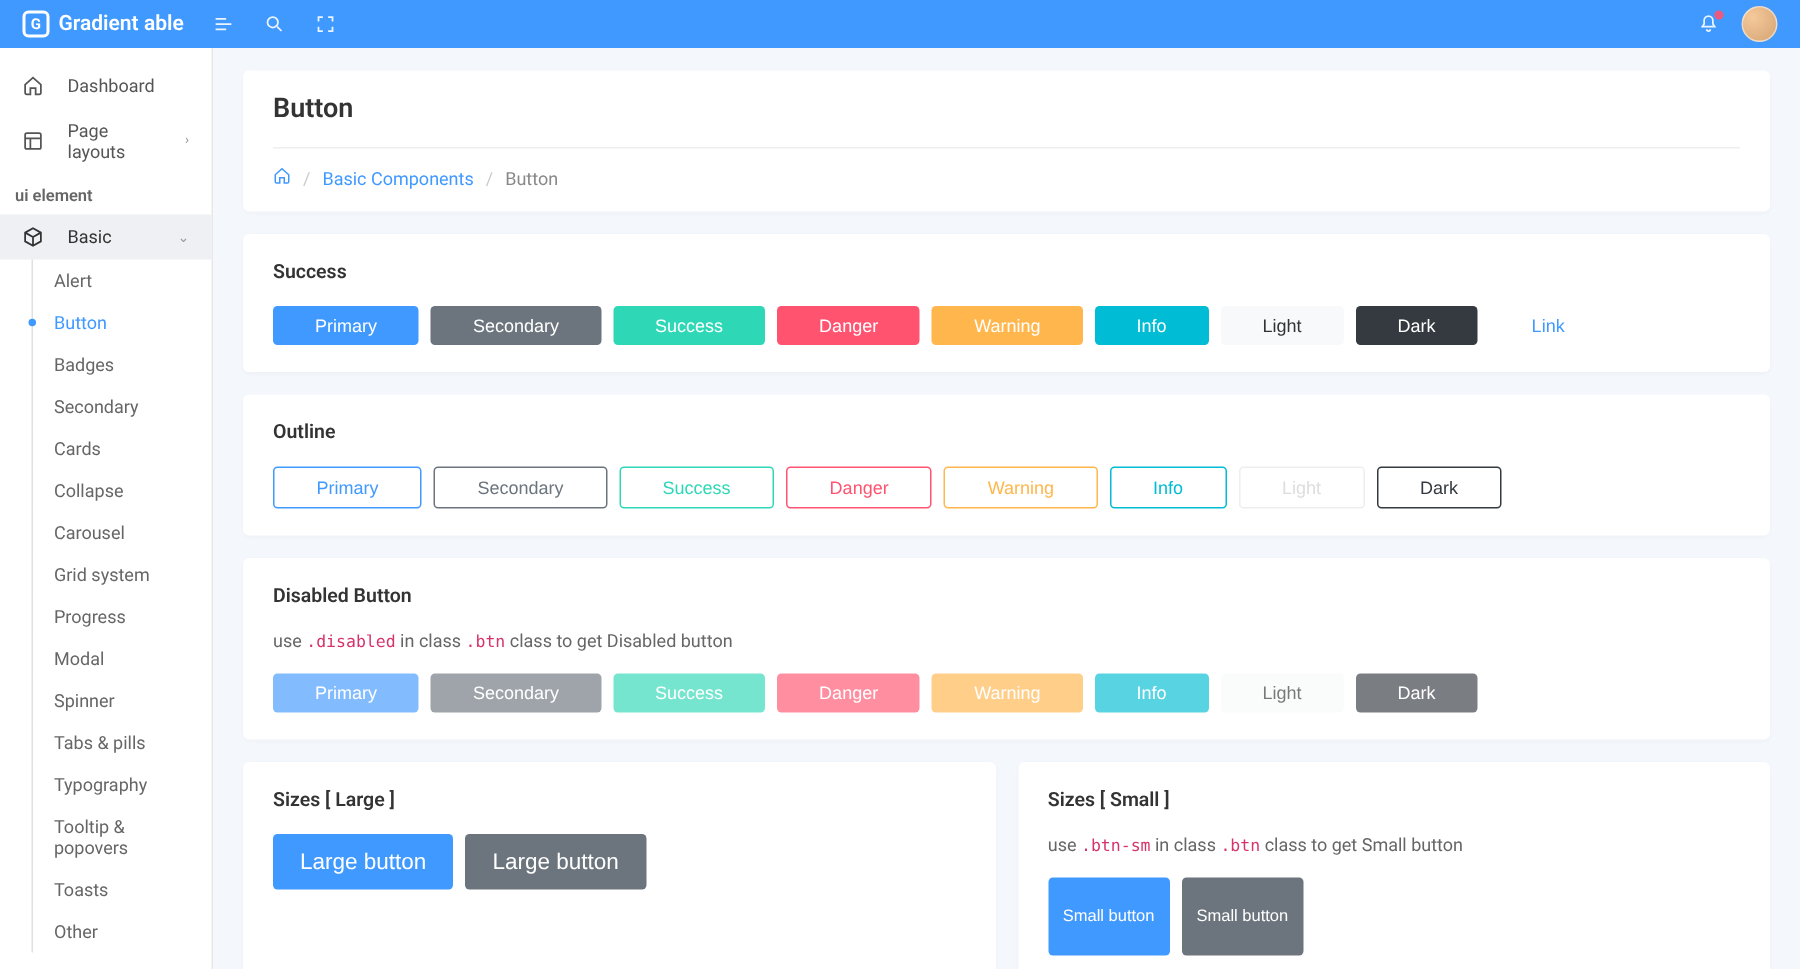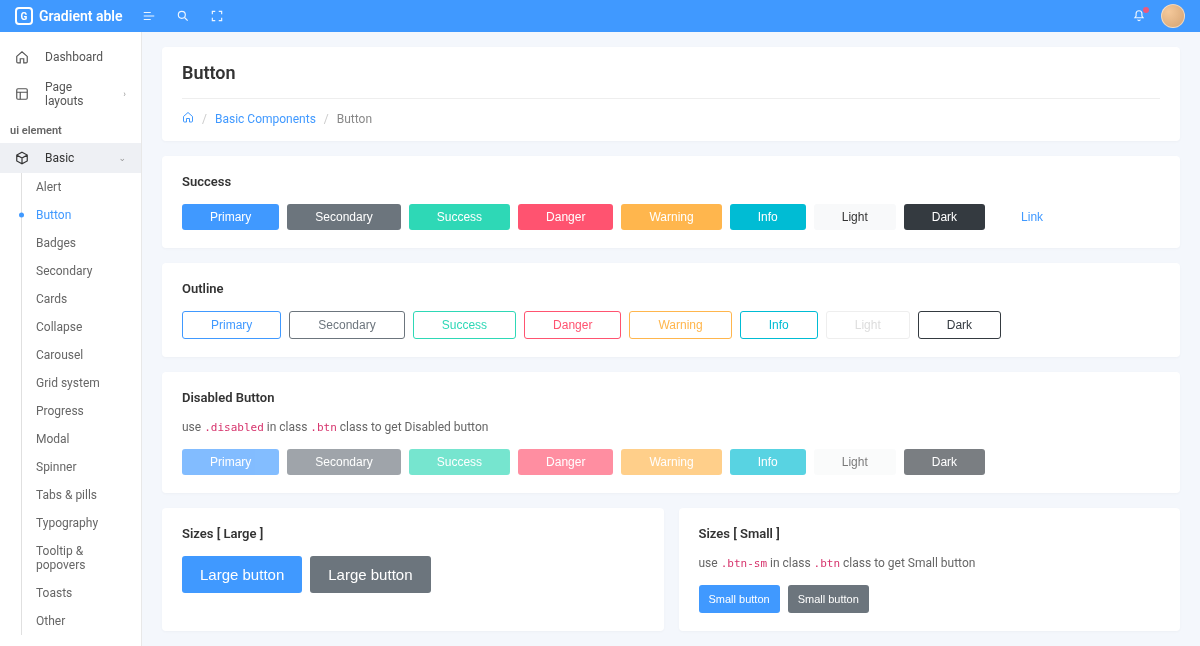--- a/index.html
+++ b/index.html
@@ -55,21 +55,21 @@
 .btn-outline.o-primary { color: #4099ff; border-color: #4099ff; }
 .btn-outline.o-secondary { color: #6c757d; border-color: #6c757d; }
 .btn-outline.o-success { color: #2ed8b6; border-color: #2ed8b6; }
 .btn-outline.o-danger { color: #ff5370; border-color: #ff5370; }
 .btn-outline.o-warning { color: #ffb64d; border-color: #ffb64d; }
 .btn-outline.o-info { color: #00bcd4; border-color: #00bcd4; }
 .btn-outline.o-light { color: #ddd; border-color: #eee; }
 .btn-outline.o-dark { color: #343a40; border-color: #343a40; }
 .btn.disabled { opacity: 0.65; cursor: not-allowed; }
 .btn-lg { padding: 10px 18px; font-size: 15px; }
-.btn-sm { padding: 8px 10px; font-size: 11px; }
+.btn-sm { padding: 20px 10px; font-size: 11px; }
 .row-2col { display: flex; gap: 15px; }
 .row-2col .card { flex: 1; }
 .svg-icon { width: 14px; height: 14px; stroke: currentColor; fill: none; stroke-width: 2; }
 </style>
 </head>
 <body>
 
 <div class="header">
   <div class="logo">
     <span class="logo-icon">G</span>

